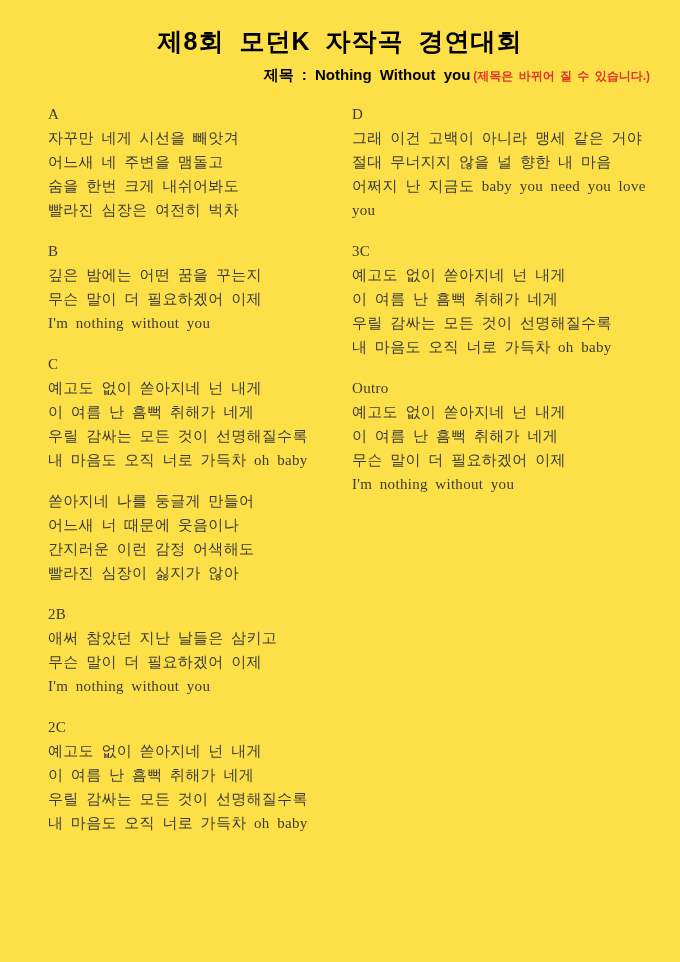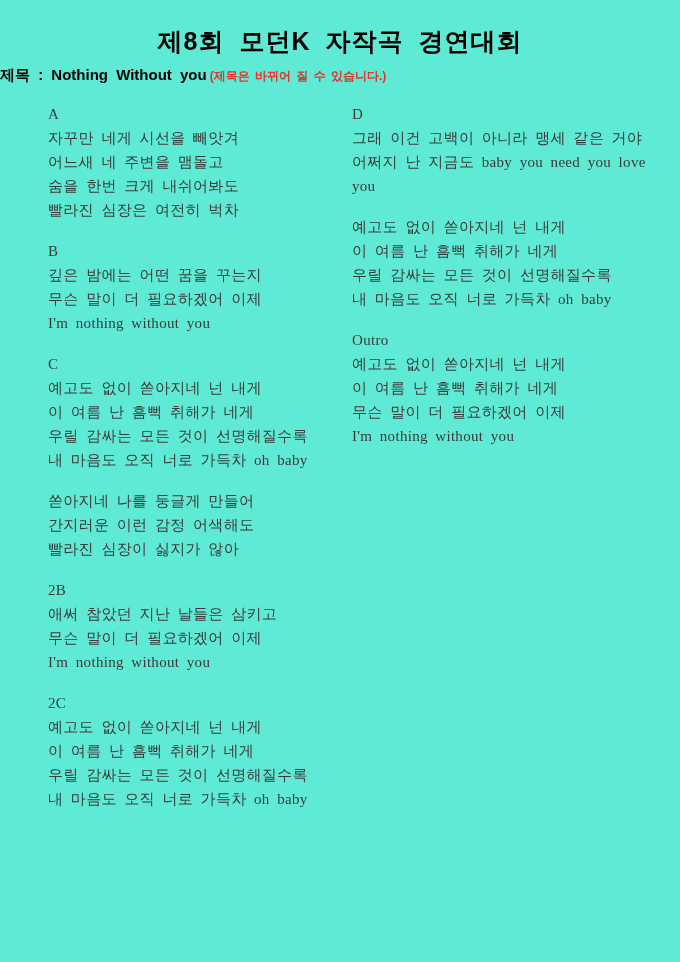--- a/index.html
+++ b/index.html
@@ -1,39 +1,39 @@
 <!DOCTYPE html>
 <html><head>
 <meta charset="utf-8">
 <style>
   html, body { margin: 0; padding: 0; background: #ffffff; }
   .page {
     width: 680px;
     height: 962px;
-    background: #5eead4;
+    background: #fde047;
     overflow: hidden;
     position: relative;
     font-family: "Liberation Serif", "DejaVu Serif", serif;
     color: #3a3a3a;
     box-sizing: border-box;
   }
   .title {
     margin: 26px 0 0 0;
     text-align: center;
     font-family: "Liberation Sans", "DejaVu Sans", sans-serif;
     font-weight: 700;
     font-size: 25px;
     line-height: 30px;
     color: #000000;
     letter-spacing: 1px;
     word-spacing: 7px;
   }
   .subtitle {
     margin-top: 9px;
-    text-align: left;
+    text-align: right;
     padding-right: 30px;
     font-family: "Liberation Sans", "DejaVu Sans", sans-serif;
     font-weight: 700;
     font-size: 15px;
     line-height: 19px;
     color: #000000;
     word-spacing: 4px;
     white-space: nowrap;
   }
   .subtitle .note {
@@ -88,20 +88,21 @@
         </div>
         <div class="section">
           <div class="section-label">C</div>
           <div class="lyric-line">예고도 없이 쏟아지네 넌 내게</div>
           <div class="lyric-line">이 여름 난 흠뻑 취해가 네게</div>
           <div class="lyric-line">우릴 감싸는 모든 것이 선명해질수록</div>
           <div class="lyric-line">내 마음도 오직 너로 가득차 oh baby</div>
         </div>
         <div class="section">
           <div class="lyric-line">쏟아지네 나를 둥글게 만들어</div>
+          <div class="lyric-line">어느새 너 때문에 웃음이나</div>
           <div class="lyric-line">간지러운 이런 감정 어색해도</div>
           <div class="lyric-line">빨라진 심장이 싫지가 않아</div>
         </div>
         <div class="section">
           <div class="section-label">2B</div>
           <div class="lyric-line">애써 참았던 지난 날들은 삼키고</div>
           <div class="lyric-line">무슨 말이 더 필요하겠어 이제</div>
           <div class="lyric-line">I'm nothing without you</div>
         </div>
         <div class="section">
@@ -109,24 +110,26 @@
           <div class="lyric-line">예고도 없이 쏟아지네 넌 내게</div>
           <div class="lyric-line">이 여름 난 흠뻑 취해가 네게</div>
           <div class="lyric-line">우릴 감싸는 모든 것이 선명해질수록</div>
           <div class="lyric-line">내 마음도 오직 너로 가득차 oh baby</div>
         </div>
       </div>
     <div class="col-right" id="col-right">
         <div class="section">
           <div class="section-label">D</div>
           <div class="lyric-line">그래 이건 고백이 아니라 맹세 같은 거야</div>
+          <div class="lyric-line">절대 무너지지 않을 널 향한 내 마음</div>
           <div class="lyric-line">어쩌지 난 지금도 baby you need you love</div>
           <div class="lyric-line">you</div>
         </div>
         <div class="section">
+          <div class="section-label">3C</div>
           <div class="lyric-line">예고도 없이 쏟아지네 넌 내게</div>
           <div class="lyric-line">이 여름 난 흠뻑 취해가 네게</div>
           <div class="lyric-line">우릴 감싸는 모든 것이 선명해질수록</div>
           <div class="lyric-line">내 마음도 오직 너로 가득차 oh baby</div>
         </div>
         <div class="section">
           <div class="section-label">Outro</div>
           <div class="lyric-line">예고도 없이 쏟아지네 넌 내게</div>
           <div class="lyric-line">이 여름 난 흠뻑 취해가 네게</div>
           <div class="lyric-line">무슨 말이 더 필요하겠어 이제</div>

